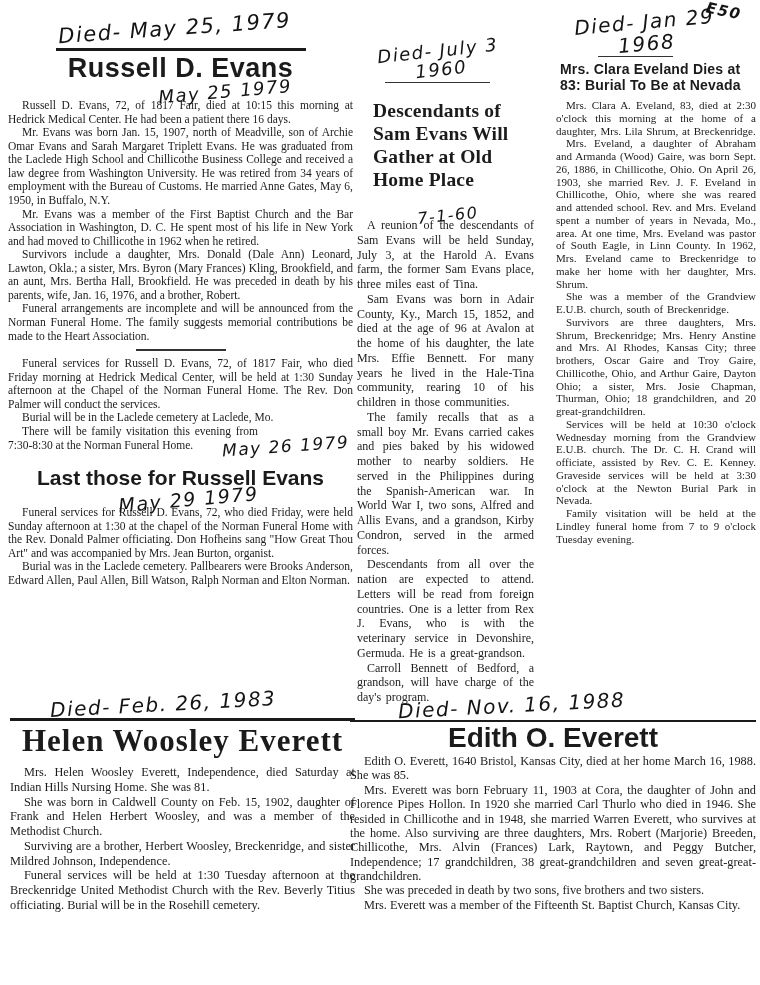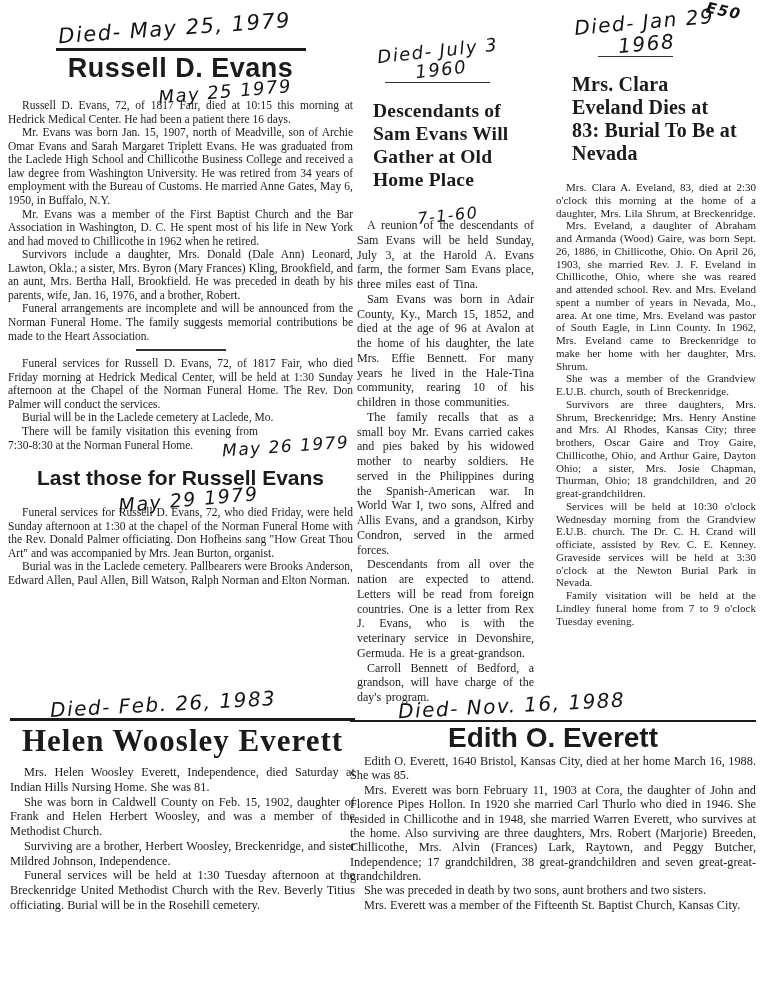--- a/index.html
+++ b/index.html
@@ -65,23 +65,23 @@
   }
   .col2 .note-7160 { font-size:16px; margin:-4px 0 -4px 60px; transform:rotate(-6deg); }
   .col2 p.body { font-size:12px; line-height:1.23; word-spacing:1.5px; text-indent:10px; }
 
   
   .col3 { position:absolute; left:556px; top:8px; width:200px; }
   .col3 .note-died { font-size:20px; margin-left:18px; transform:rotate(-5deg); }
   .col3 .note-died2 { font-size:20px; margin:-4px 0 0 62px; transform:rotate(-5deg); }
   .rule-clara { width:75px; margin:4px 0 4px 42px; border-top:1.5px solid #333; }
   .headline-clara {
-    margin:16px;
-    font-family:Liberation Serif, serif;
-    font-size:20px; font-weight:bold; line-height:1.15; letter-spacing:0.2px;
+    margin:4px;
+    font-family:Liberation Sans, sans-serif;
+    font-size:14px; font-weight:bold; line-height:1.15; letter-spacing:0.2px;
   }
   .col3 p.body { font-size:11px; line-height:1.16; word-spacing:1px; text-indent:10px; }
 
   
   .bl { position:absolute; left:10px; top:690px; width:345px; }
   .bl .note-died { font-size:20px; margin-left:40px; transform:rotate(-3deg); }
   .rule-helen { width:100%; margin:4px 0 2px 0; border-top:3px solid #1a1a1a; }
   .headline-helen {
     margin:0; text-align:center;
     font-family:"Liberation Serif", serif;
@@ -164,17 +164,17 @@
     <p class="body">Surviving are a brother, Herbert Woosley, Breckenridge, and sister Mildred Johnson, Independence.</p>
     <p class="body">Funeral services will be held at 1:30 Tuesday afternoon at the Breckenridge United Methodist Church with the Rev. Beverly Titius officiating. Burial will be  in the Rosehill cemetery.</p>
   </section>
 
   <section class="br">
     <div class="hand note-died">Died- Nov. 16, 1988</div>
     <div class="rule rule-edith"></div>
     <h1 class="headline-edith">Edith O. Everett</h1>
     <p class="body">Edith O. Everett, 1640 Bristol, Kansas City, died at her home March 16, 1988. She was 85.</p>
     <p class="body">Mrs. Everett was born February 11, 1903 at Cora, the daughter of John and Florence Pipes Hollon. In 1920 she married Carl Thurlo who died in 1946. She resided in Chillicothe and in 1948, she married Warren Everett, who survives at the home. Also surviving are three daughters, Mrs. Robert (Marjorie) Breeden, Chillicothe, Mrs. Alvin (Frances) Lark, Raytown, and Peggy Butcher, Independence; 17 grandchildren, 38 great-grandchildren and seven great-great-grandchildren.</p>
-    <p class="body">She was preceded in death by two sons, aunt brothers and two sisters.</p>
+    <p class="body">She was preceded in death by two sons, five brothers and two sisters.</p>
     <p class="body">Mrs. Everett was a member of the Fifteenth St. Baptist Church, Kansas City.</p>
   </section>
 
 </div>
 
 </body></html>

